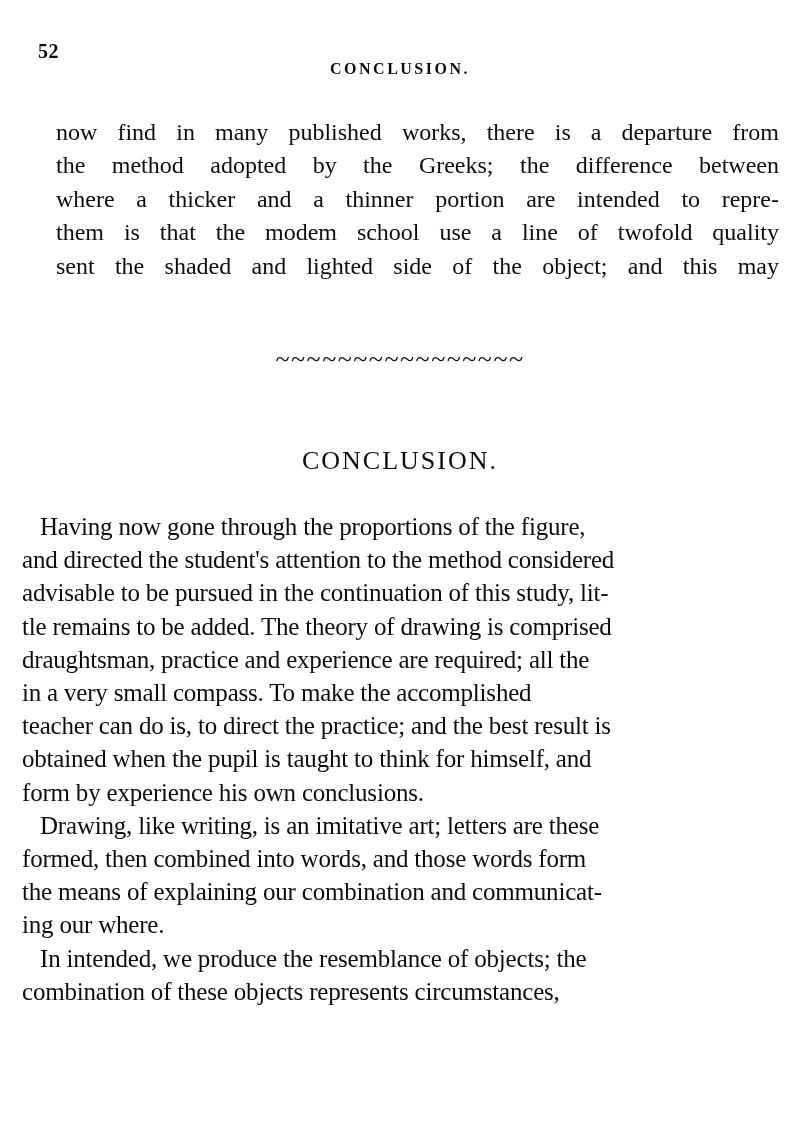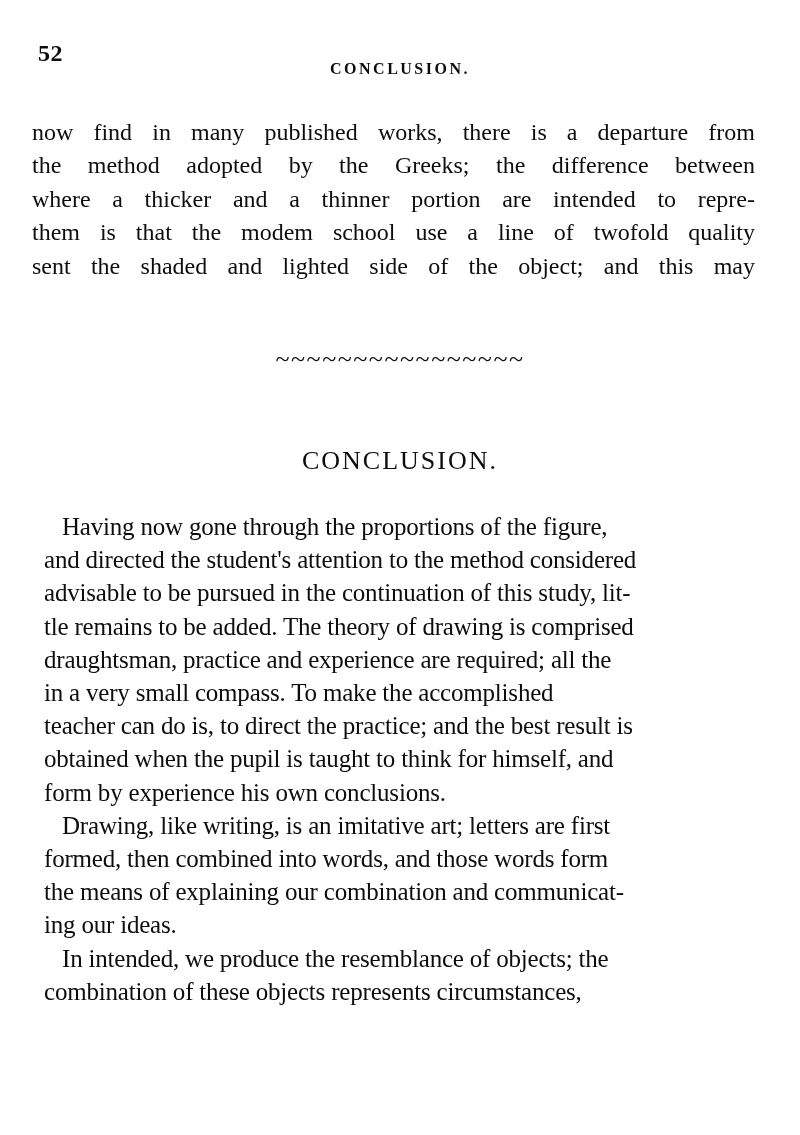--- a/index.html
+++ b/index.html
@@ -13,37 +13,37 @@
     height: 1135px;
     background: #ffffff;
     color: #0d0d0d;
     font-family: "Liberation Serif", serif;
     overflow: hidden;
   }
   .page-number {
     position: absolute;
     left: 38px;
     top: 40px;
-    font-size: 24px;
+    font-size: 20px;
     font-weight: bold;
     letter-spacing: 0.5px;
   }
   .running-head {
     position: absolute;
     left: 0;
     right: 0;
     top: 60px;
     text-align: center;
     font-size: 16px;
     font-weight: bold;
     letter-spacing: 2.5px;
   }
   .intro {
     position: absolute;
-    left: 32px;
+    left: 56px;
     top: 116px;
     width: 723px;
   }
   .intro .line {
     font-size: 24px;
     line-height: 33.4px;
     word-spacing: 2px;
   }
   .intro .line.just {
     text-align: justify;
@@ -63,21 +63,21 @@
     position: absolute;
     left: 0;
     right: 0;
     top: 446px;
     text-align: center;
     font-size: 26px;
     letter-spacing: 2px;
   }
   .body-text {
     position: absolute;
-    left: 44px;
+    left: 22px;
     top: 510px;
     width: 723px;
   }
   .body-text .line {
     font-size: 25px;
     line-height: 33.2px;
     white-space: nowrap;
     letter-spacing: -0.2px;
   }
   .body-text .line.indent {
@@ -108,21 +108,21 @@
   <div class="body-text">
     <div class="line indent">Having now gone through the proportions of the figure,</div>
     <div class="line">and directed the student's attention to the method considered</div>
     <div class="line">advisable to be pursued in the continuation of this study, lit-</div>
     <div class="line">tle remains to be added. The theory of drawing is comprised</div>
     <div class="line">draughtsman, practice and experience are required; all the</div>
     <div class="line">in a very small compass. To make the accomplished</div>
     <div class="line">teacher can do is, to direct the practice; and the best result is</div>
     <div class="line">obtained when the pupil is taught to think for himself, and</div>
     <div class="line">form by experience his own conclusions.</div>
-    <div class="line indent">Drawing, like writing, is an imitative art; letters are first</div>
+    <div class="line indent">Drawing, like writing, is an imitative art; letters are these</div>
     <div class="line">formed, then combined into words, and those words form</div>
     <div class="line">the means of explaining our combination and communicat-</div>
-    <div class="line">ing our ideas.</div>
+    <div class="line">ing our where.</div>
     <div class="line indent">In intended, we produce the resemblance of objects; the</div>
     <div class="line">combination of these objects represents circumstances,</div>
   </div>
 
 </div>
 
 </body></html>

